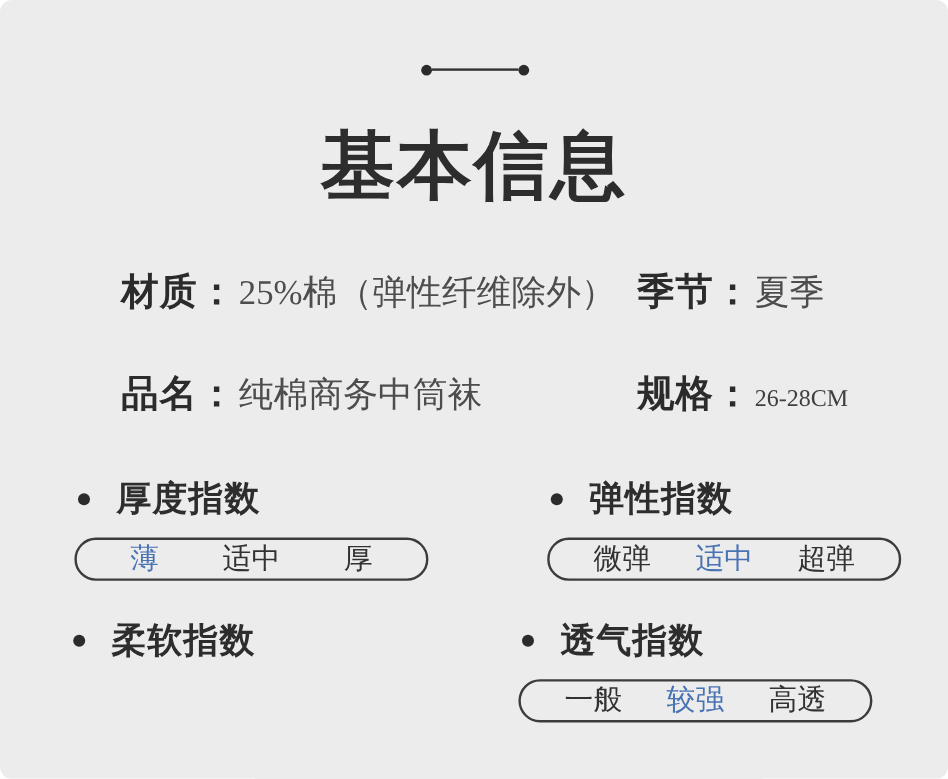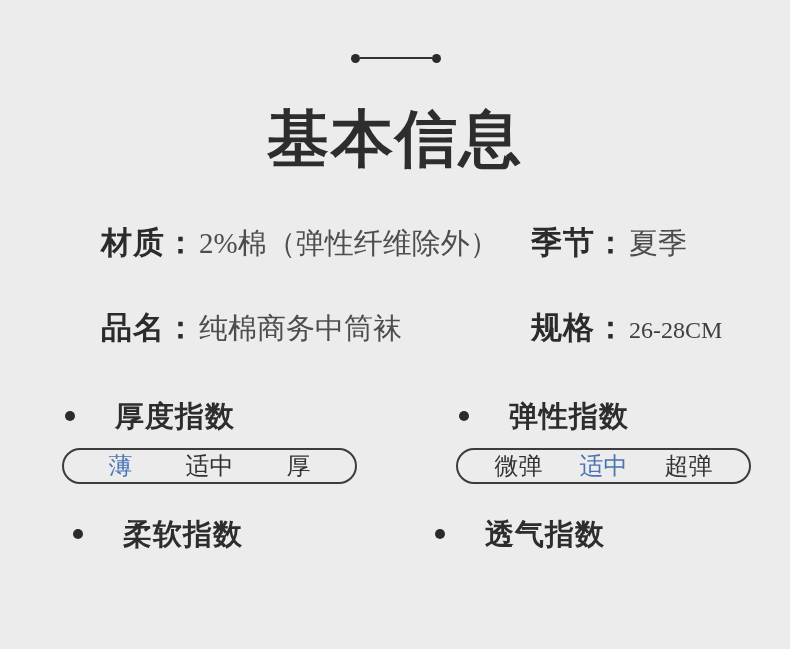--- a/index.html
+++ b/index.html
@@ -14,20 +14,21 @@
     margin: 0;
     background: #ffffff;
     font-family: "Liberation Sans", sans-serif;
   }
   .page {
     position: relative;
     width: 790px;
     height: 649px;
     background: var(--background);
     overflow: hidden;
+    border-radius: 10px;
   }
 
   
   .divider {
     position: absolute;
     top: 53px;
     left: 351px;
     width: 90px;
     height: 10px;
     display: flex;
@@ -77,33 +78,33 @@
     letter-spacing: 1px;
     margin-left: 39px;
   }
   .info-value {
     font-family: "Liberation Serif", serif;
     font-size: 29px;
     line-height: 38px;
     color: var(--value_text);
     margin-left: 2px;
   }
-  .info-value.value-lg { font-size: 24px; color: #3f3f3f; }
+  .info-value.value-lg { font-size: 20px; color: #3f3f3f; }
 
   
   .index-card { position: absolute; width: 295px; }
   .card-0 { left: 62px;  top: 399px; }
   .card-1 { left: 456px; top: 399px; }
-  .card-2 { left: 70px;  top: 517px; }
+  .card-2 { left: 58px;  top: 517px; }
   .card-3 { left: 432px; top: 517px; text-align: right; }
 
   .card-head {
     display: flex;
     align-items: center;
-    gap: 40px;
+    gap: 22px;
     padding-left: 3px;
     height: 34px;
   }
   .bullet {
     width: 10px;
     height: 10px;
     border-radius: 50%;
     background: #2b2b2b;
     flex: 0 0 auto;
   }
@@ -143,21 +144,21 @@
   <div class="divider">
     <span class="dot"></span>
     <span class="line"></span>
     <span class="dot"></span>
   </div>
 
   <h1 class="title">基本信息</h1>
 
   <div class="info-row row-1">
     <div class="info-cell cell-left">
-      <span class="info-label">材质：</span><span class="info-value">2%棉（弹性纤维除外）</span>
+      <span class="info-label">材质：</span><span class="info-value">25%棉（弹性纤维除外）</span>
     </div>
     <div class="info-cell cell-right">
       <span class="info-label">季节：</span><span class="info-value">夏季</span>
     </div>
   </div>
 
   <div class="info-row row-2">
     <div class="info-cell cell-left">
       <span class="info-label">品名：</span><span class="info-value">纯棉商务中筒袜</span>
     </div>
@@ -195,15 +196,20 @@
       <span class="bullet"></span>
       <span class="card-title">柔软指数</span>
     </div>
   </div>
 
   <div class="index-card card-3">
     <div class="card-head">
       <span class="bullet"></span>
       <span class="card-title">透气指数</span>
     </div>
+    <div class="pill">
+      <span class="pill-option">一般</span>
+      <span class="pill-option selected">较强</span>
+      <span class="pill-option">高透</span>
+    </div>
   </div>
 
 </div>
 
 </body></html>

